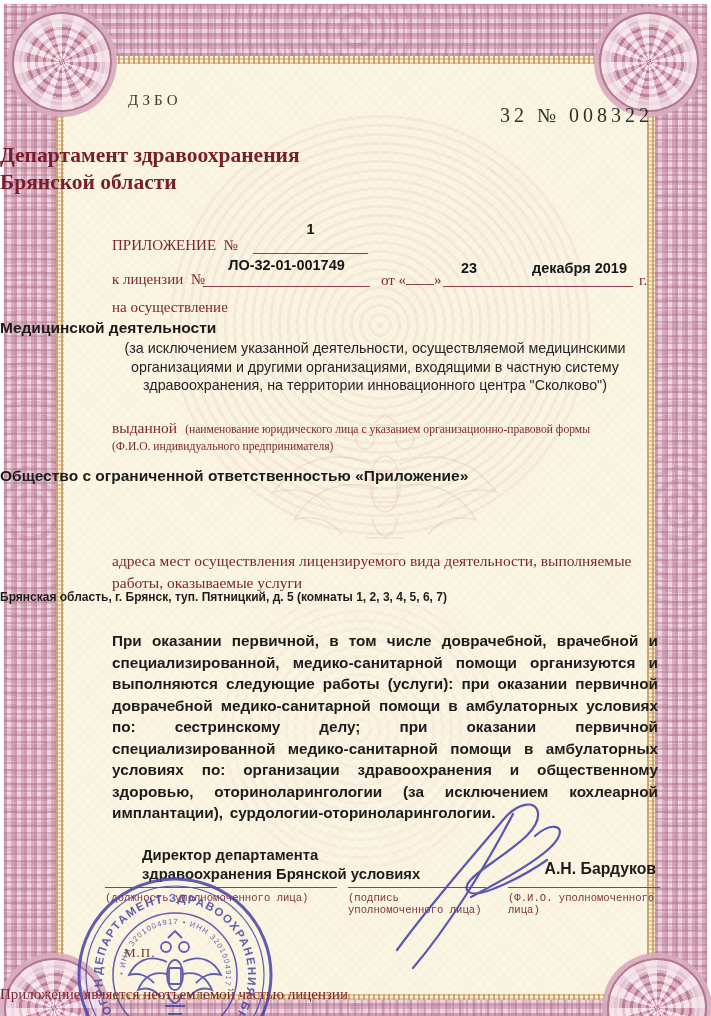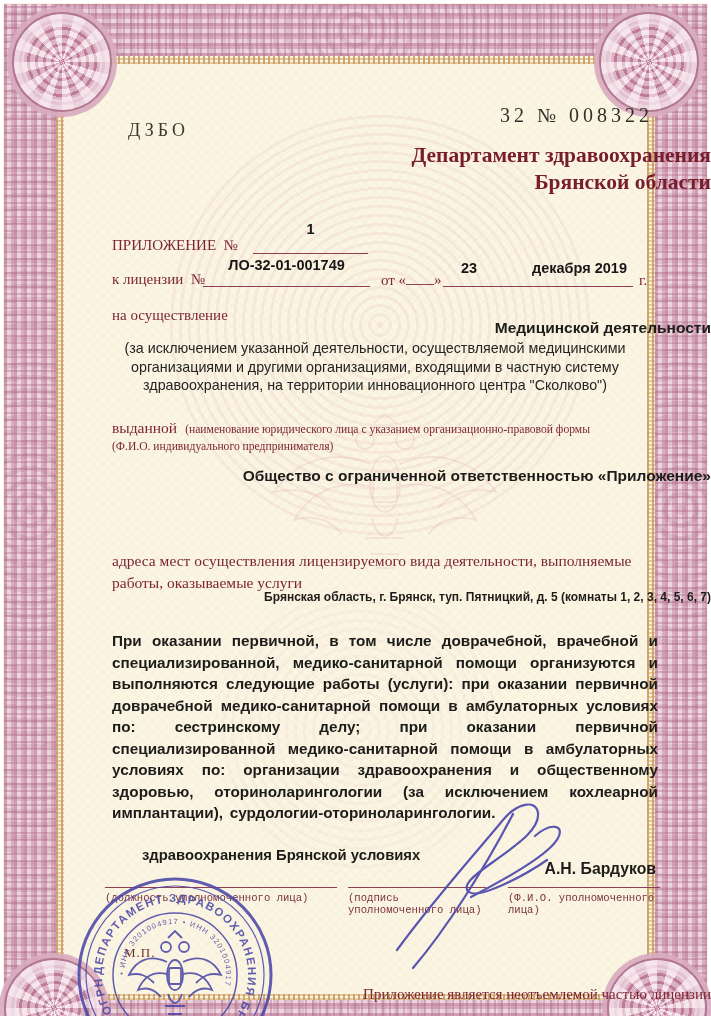--- a/index.html
+++ b/index.html
@@ -53,21 +53,21 @@
   .ring-wm{position:absolute;border-radius:50%;
     background:repeating-radial-gradient(circle, rgba(214,150,165,0.13) 0 3px, rgba(0,0,0,0) 3px 9px);}
   
   .abs{position:absolute;}
   .red-serif{font-family:"Liberation Serif",serif;color:#7c2535;font-size:15px;}
   .black-bold{font-family:"Liberation Sans",sans-serif;font-weight:bold;color:#1c1c1a;}
   .uline{position:absolute;height:0;border-top:1.3px solid #8d4052;}
   .val{position:absolute;font:bold 14.5px "Liberation Sans",sans-serif;color:#171717;text-align:center;}
   .blank-inline{display:inline-block;border-bottom:1.3px solid #8d4052;height:13px;vertical-align:baseline;}
   .caption{position:absolute;font-family:Liberation Mono, monospace;font-size:10.6px;color:#7a3440;text-align:left;}
-  .center-row{left:0;width:711px;text-align:right;}
+  .center-row{left:0;width:711px;text-align:left;}
 </style>
 </head>
 <body>
 
 <div class="page">
 
   <div class="ring-wm" style="left:165px;top:110px;width:430px;height:430px;"></div>
   <div class="ring-wm" style="left:215px;top:585px;width:290px;height:290px;opacity:.6;"></div>
 
   <svg class="abs" style="left:242px;top:412px;opacity:.5;" width="286" height="168" viewBox="0 0 286 168">
@@ -92,21 +92,21 @@
   <div class="band v right"></div>
   <div class="lace t"></div>
   <div class="lace b"></div>
   <div class="lace l"></div>
   <div class="lace r"></div>
   <div class="rosette tl"></div>
   <div class="rosette tr"></div>
   <div class="rosette bl"></div>
   <div class="rosette br"></div>
 
-  <div class="abs" style="left:128px;top:120px;font-size:18px;letter-spacing:4px;color:#3a3a32;">ДЗБО</div>
+  <div class="abs" style="left:128px;top:92px;font-size:15px;letter-spacing:4px;color:#3a3a32;">ДЗБО</div>
   <div class="abs" style="right:58px;top:104px;font-size:20px;letter-spacing:4px;color:#30302a;">
     <span>32</span>&nbsp;<span>№</span>&nbsp;<span>008322</span>
   </div>
 
   <div class="abs center-row" style="top:142px;font-weight:bold;font-size:21.5px;color:#771d2d;line-height:27px;">
     <div>Департамент здравоохранения</div>
     <div>Брянской области</div>
   </div>
 
   <div class="abs red-serif" style="left:112px;top:237px;">
@@ -122,35 +122,36 @@
   <div class="uline" style="left:203px;top:286px;width:167px;"></div>
 
   <div class="abs red-serif" style="left:381px;top:271px;">
     <span>от</span>&nbsp;<span>«</span><span class="blank-inline" style="width:28px;"></span><span>»</span>
   </div>
   <div class="val" style="left:449px;top:260px;width:40px;">23</div>
   <div class="val" style="left:527px;top:260px;width:105px;">декабря 2019</div>
   <div class="uline" style="left:443px;top:286px;width:190px;"></div>
   <div class="abs red-serif" style="left:639px;top:272px;">г.</div>
 
-  <div class="abs red-serif" style="left:112px;top:299px;margin-top:8px;">на осуществление</div>
+  <div class="abs red-serif" style="left:112px;top:299px;">на осуществление</div>
   <div class="abs center-row black-bold" style="top:319px;font-size:15.5px;">Медицинской деятельности</div>
   <div class="abs" style="left:85px;top:339px;width:580px;text-align:center;font-family:'Liberation Sans',sans-serif;font-size:14.3px;color:#242424;line-height:18.6px;">(за исключением указанной деятельности, осуществляемой медицинскими организациями и другими организациями, входящими в частную систему здравоохранения, на территории инновационного центра "Сколково")</div>
 
   <div class="abs" style="left:112px;top:420px;width:516px;line-height:15px;">
     <span style="font-size:15.5px;color:#7c2535;">выданной</span>&nbsp;&nbsp;<span style="font-size:11.6px;color:#7c2535;">(наименование юридического лица с указанием организационно-правовой формы (Ф.И.О. индивидуального предпринимателя)</span>
   </div>
   <div class="abs center-row black-bold" style="top:467px;font-size:15.5px;">Общество с ограниченной ответственностью «Приложение»</div>
 
   <div class="abs red-serif" style="left:112px;top:550px;width:545px;font-size:15.5px;line-height:22px;">адреса мест осуществления лицензируемого вида деятельности, выполняемые работы, оказываемые услуги</div>
   <div class="abs center-row black-bold" style="top:590px;font-size:12px;">Брянская область, г. Брянск, туп. Пятницкий, д. 5 (комнаты 1, 2, 3, 4, 5, 6, 7)</div>
 
   <div class="abs black-bold" style="left:112px;top:630px;width:546px;font-size:15.3px;line-height:21.5px;text-align:justify;text-align-last:left;word-spacing:2.5px;">При оказании первичной, в том числе доврачебной, врачебной и специализированной, медико-санитарной помощи организуются и выполняются следующие работы (услуги): при оказании первичной доврачебной медико-санитарной помощи в амбулаторных условиях по: сестринскому делу; при оказании первичной специализированной медико-санитарной помощи в амбулаторных условиях по: организации здравоохранения и общественному здоровью, оториноларингологии (за исключением кохлеарной имплантации), сурдологии-оториноларингологии.</div>
 
   <div class="abs black-bold" style="left:142px;top:846px;font-size:14.8px;line-height:19px;">
+    <div>Директор департамента</div>
     <div>здравоохранения Брянской условиях</div>
   </div>
   <div class="abs black-bold" style="left:450px;top:860px;width:206px;text-align:right;font-size:15.8px;">А.Н. Бардуков</div>
 
   <div class="uline" style="left:105px;top:887px;width:232px;"></div>
   <div class="uline" style="left:348px;top:887px;width:138px;"></div>
   <div class="uline" style="left:508px;top:887px;width:152px;"></div>
 
   <div class="caption" style="left:105px;top:892px;width:232px;">(должность уполномоченного лица)</div>
   <div class="caption" style="left:348px;top:892px;width:138px;">(подпись уполномоченного лица)</div>

